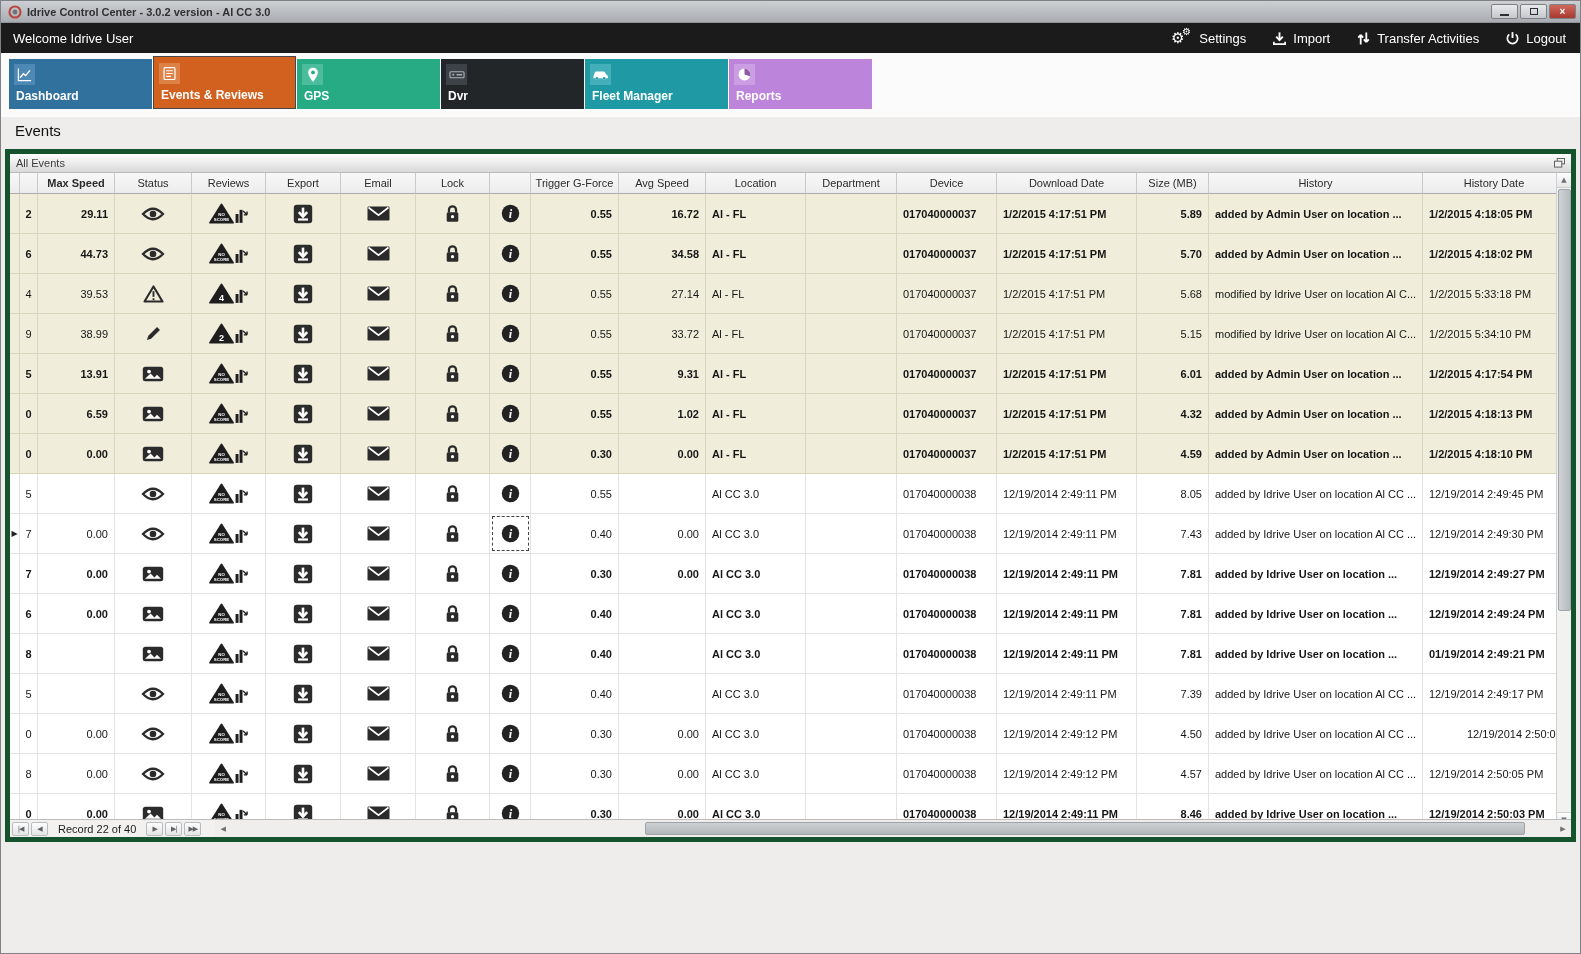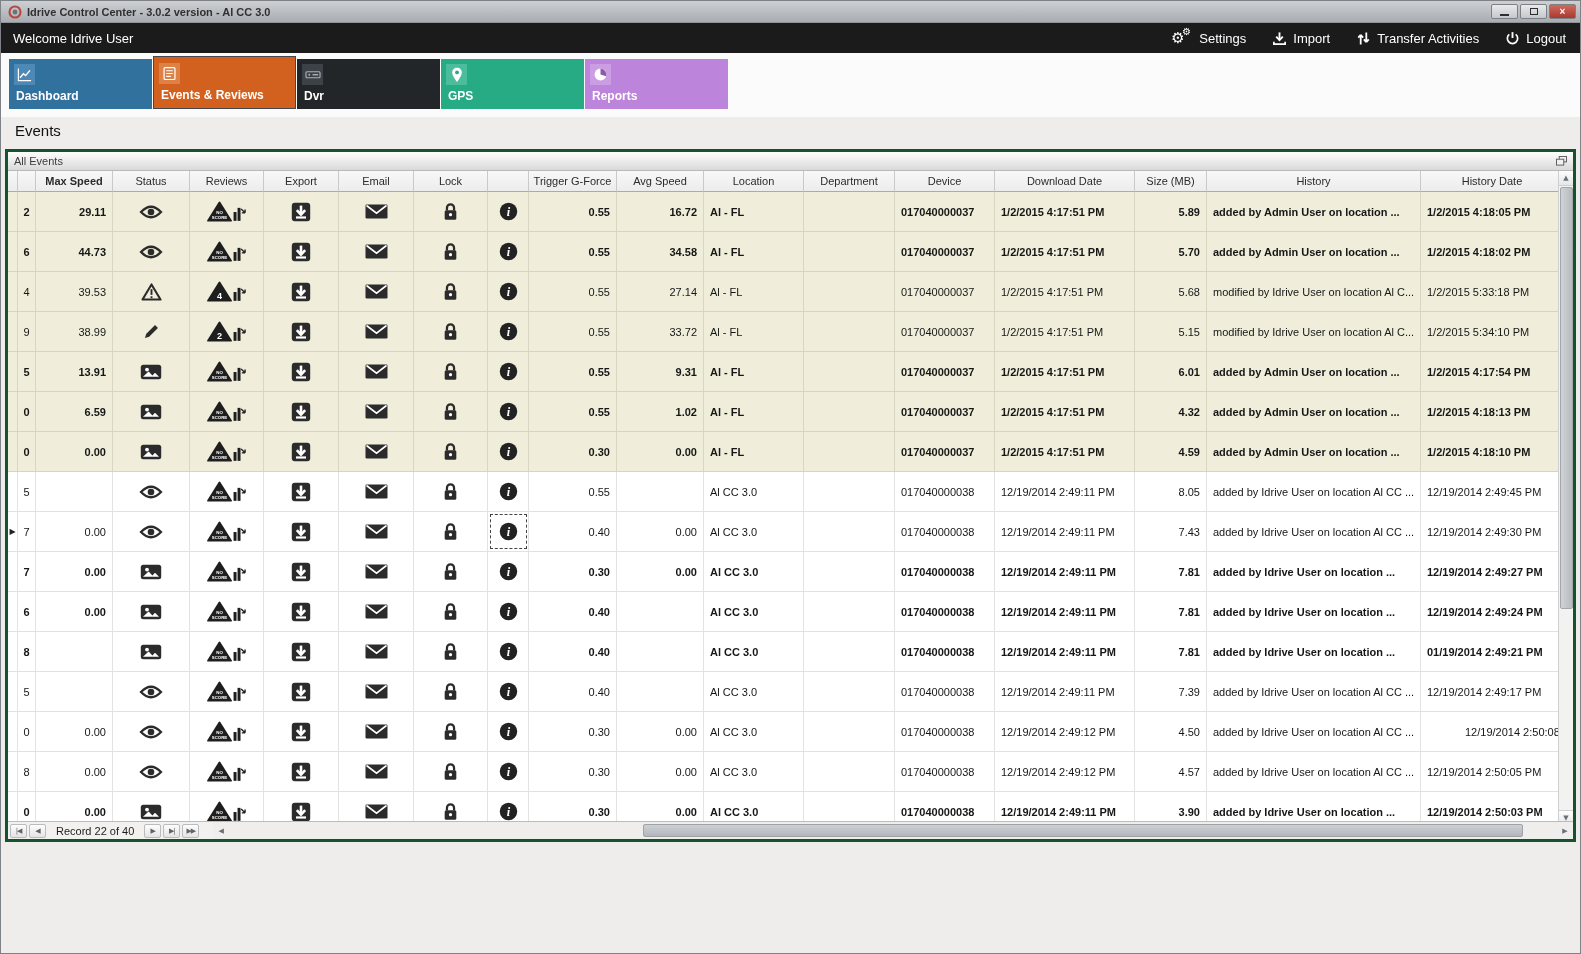--- a/index.html
+++ b/index.html
@@ -30,21 +30,21 @@
   .tabstrip{position:absolute;top:52px;left:0;right:0;height:64px;background:#fbfbfb;display:flex;align-items:flex-start;padding:6px 0 0 8px;box-sizing:border-box;gap:1px;}
   .tab{position:relative;width:143px;height:50px;cursor:pointer;flex-shrink:0;}
   .tab.active{margin-top:-3px;height:53px;border:1px solid #44484b;box-sizing:border-box;}
   .tab-icon{position:absolute;top:5px;left:5px;width:21px;height:21px;display:flex;align-items:center;justify-content:center;}
   .tab.active .tab-icon{top:6px;left:5px;}
   .tab-label{position:absolute;bottom:6px;left:7px;color:#fff;font-weight:bold;font-size:12px;white-space:nowrap;}
 
   .page-title{position:absolute;top:121px;left:14px;font-size:15px;color:#101010;}
 
   
-  .panel{position:absolute;top:148px;left:4px;right:4px;height:693px;border:3px solid #14532d;background:#fff;box-sizing:border-box;}
+  .panel{position:absolute;top:148px;left:4px;right:4px;height:693px;border:5px solid #14532d;background:#fff;box-sizing:border-box;}
   .panel-header{height:19px;background:linear-gradient(#fefefe,#d9d9d9);border-bottom:1px solid #b9b9b9;display:flex;align-items:center;justify-content:space-between;padding:0 6px;font-size:11px;color:#3c3c3c;box-sizing:border-box;}
   .float-icon{display:flex;cursor:pointer;}
 
   .grid-header{display:flex;width:1556px;height:21px;}
   .hcell{background:linear-gradient(#f8f8f8,#ececec);border-right:1px solid #c9c9c9;border-bottom:1px solid #ababab;font-size:11px;color:#2b2b2b;display:flex;align-items:center;justify-content:center;box-sizing:border-box;overflow:hidden;white-space:nowrap;flex-shrink:0;cursor:pointer;}
   .grid-body{width:1556px;height:633px;overflow:hidden;}
   .grow{display:flex;height:40px;box-sizing:border-box;}
   .grow.beige{background:#f0eedb;border-bottom:1px solid #d8d5bc;}
   .grow.white{background:#ffffff;border-bottom:1px solid #e2e2e0;}
   .cell{height:100%;display:flex;align-items:center;padding:0 6px;font-size:11px;color:#161616;box-sizing:border-box;overflow:hidden;white-space:nowrap;flex-shrink:0;border-right:1px solid #e3e3e1;}
@@ -163,38 +163,48 @@
       </div>
       <div class="tab active" style="background: rgb(210, 97, 31);">
         <span class="tab-icon" style="background:#dd8147">
           <svg width="15" height="15" viewBox="0 0 16 16">
             <rect x="2.2" y="1.8" width="11.6" height="12.6" rx="1" fill="none" stroke="#fff" stroke-width="1.3"></rect>
             <path d="M4.5 5 H11.5 M4.5 8 H11.5 M4.5 11 H9.5" stroke="#fff" stroke-width="1.2"></path>
           </svg>
         </span>
         <span class="tab-label">Events &amp; Reviews</span>
       </div>
+      <div class="tab" style="background: rgb(39, 171, 133);">
+        <span class="tab-icon" style="background:#4cbd9c">
+          <svg width="14" height="16" viewBox="0 0 14 16">
+            <path d="M7 0.8 C4.2 0.8 2.2 2.9 2.2 5.5 C2.2 8.9 7 15 7 15 C7 15 11.8 8.9 11.8 5.5 C11.8 2.9 9.8 0.8 7 0.8 Z" fill="#fff"></path>
+            <circle cx="7" cy="5.4" r="1.9" fill="#27ab85"></circle>
+          </svg>
+        </span>
+        <span class="tab-label">GPS</span>
+      </div>
       <div class="tab" style="background: rgb(34, 38, 41);">
         <span class="tab-icon" style="background:#3c4247">
           <svg width="16" height="15" viewBox="0 0 17 16">
             <rect x="1" y="5" width="15" height="6.5" rx="1" fill="none" stroke="#aab0b5" stroke-width="1.2"></rect>
             <circle cx="4.5" cy="8.2" r="1" fill="#aab0b5"></circle>
             <rect x="8" y="7.5" width="6" height="1.5" fill="#aab0b5"></rect>
           </svg>
         </span>
         <span class="tab-label">Dvr</span>
       </div>
-      <div class="tab" style="background: rgb(39, 171, 133);">
-        <span class="tab-icon" style="background:#4cbd9c">
-          <svg width="14" height="16" viewBox="0 0 14 16">
-            <path d="M7 0.8 C4.2 0.8 2.2 2.9 2.2 5.5 C2.2 8.9 7 15 7 15 C7 15 11.8 8.9 11.8 5.5 C11.8 2.9 9.8 0.8 7 0.8 Z" fill="#fff"></path>
-            <circle cx="7" cy="5.4" r="1.9" fill="#27ab85"></circle>
+      <div class="tab" style="background: rgb(31, 154, 164);">
+        <span class="tab-icon" style="background:#44afb8">
+          <svg width="17" height="13" viewBox="0 0 18 13">
+            <path d="M1.5 8.5 L3 4.5 Q3.4 3.4 4.6 3.4 H12 Q13.2 3.4 13.8 4.4 L15.6 7.2 L16.8 7.8 V10.4 H14.9 A1.9 1.9 0 0 1 11.2 10.4 H7 A1.9 1.9 0 0 1 3.3 10.4 H1.5 Z" fill="#fff"></path>
+            <circle cx="5.1" cy="10.4" r="1.35" fill="#1f9aa4"></circle>
+            <circle cx="13" cy="10.4" r="1.35" fill="#1f9aa4"></circle>
           </svg>
         </span>
-        <span class="tab-label">GPS</span>
+        <span class="tab-label">Fleet Manager</span>
       </div>
       <div class="tab" style="background: rgb(188, 132, 218);">
         <span class="tab-icon" style="background:#cb9de3">
           <svg width="15" height="15" viewBox="0 0 16 16">
             <circle cx="8" cy="8" r="6.3" fill="#fff"></circle>
             <path d="M8 8 V1.7 A6.3 6.3 0 0 1 13.9 9.9 Z" fill="#8e5aa8"></path>
           </svg>
         </span>
         <span class="tab-label">Reports</span>
       </div>
@@ -1205,21 +1215,21 @@
               <circle cx="10" cy="10" r="9.2" fill="#222"></circle>
               <text x="10" y="14.6" text-anchor="middle" font-family="Liberation Serif,serif" font-style="italic" font-weight="bold" font-size="13" fill="#fff">i</text>
             </svg>
           </div>
           <div class="cell align-right" style="width: 88px;">0.30</div>
           <div class="cell align-right" style="width: 87px;">0.00</div>
           <div class="cell" style="width: 100px;">Al CC 3.0</div>
           <div class="cell" style="width: 91px;"></div>
           <div class="cell" style="width: 100px;">017040000038</div>
           <div class="cell" style="width: 140px;">12/19/2014 2:49:11 PM</div>
-          <div class="cell align-right" style="width: 72px;">3.90</div>
+          <div class="cell align-right" style="width: 72px;">8.46</div>
           <div class="cell" style="width: 214px;">added by Idrive User on location ...</div>
           <div class="cell" style="width: 143px;">12/19/2014 2:50:03 PM</div>
         </div>
       </div>
     <div class="vscroll">
       <div class="vs-btn up">▲</div>
       <div class="vs-thumb"></div>
       <div class="vs-btn down">▼</div>
     </div>
     <div class="pagerbar">

